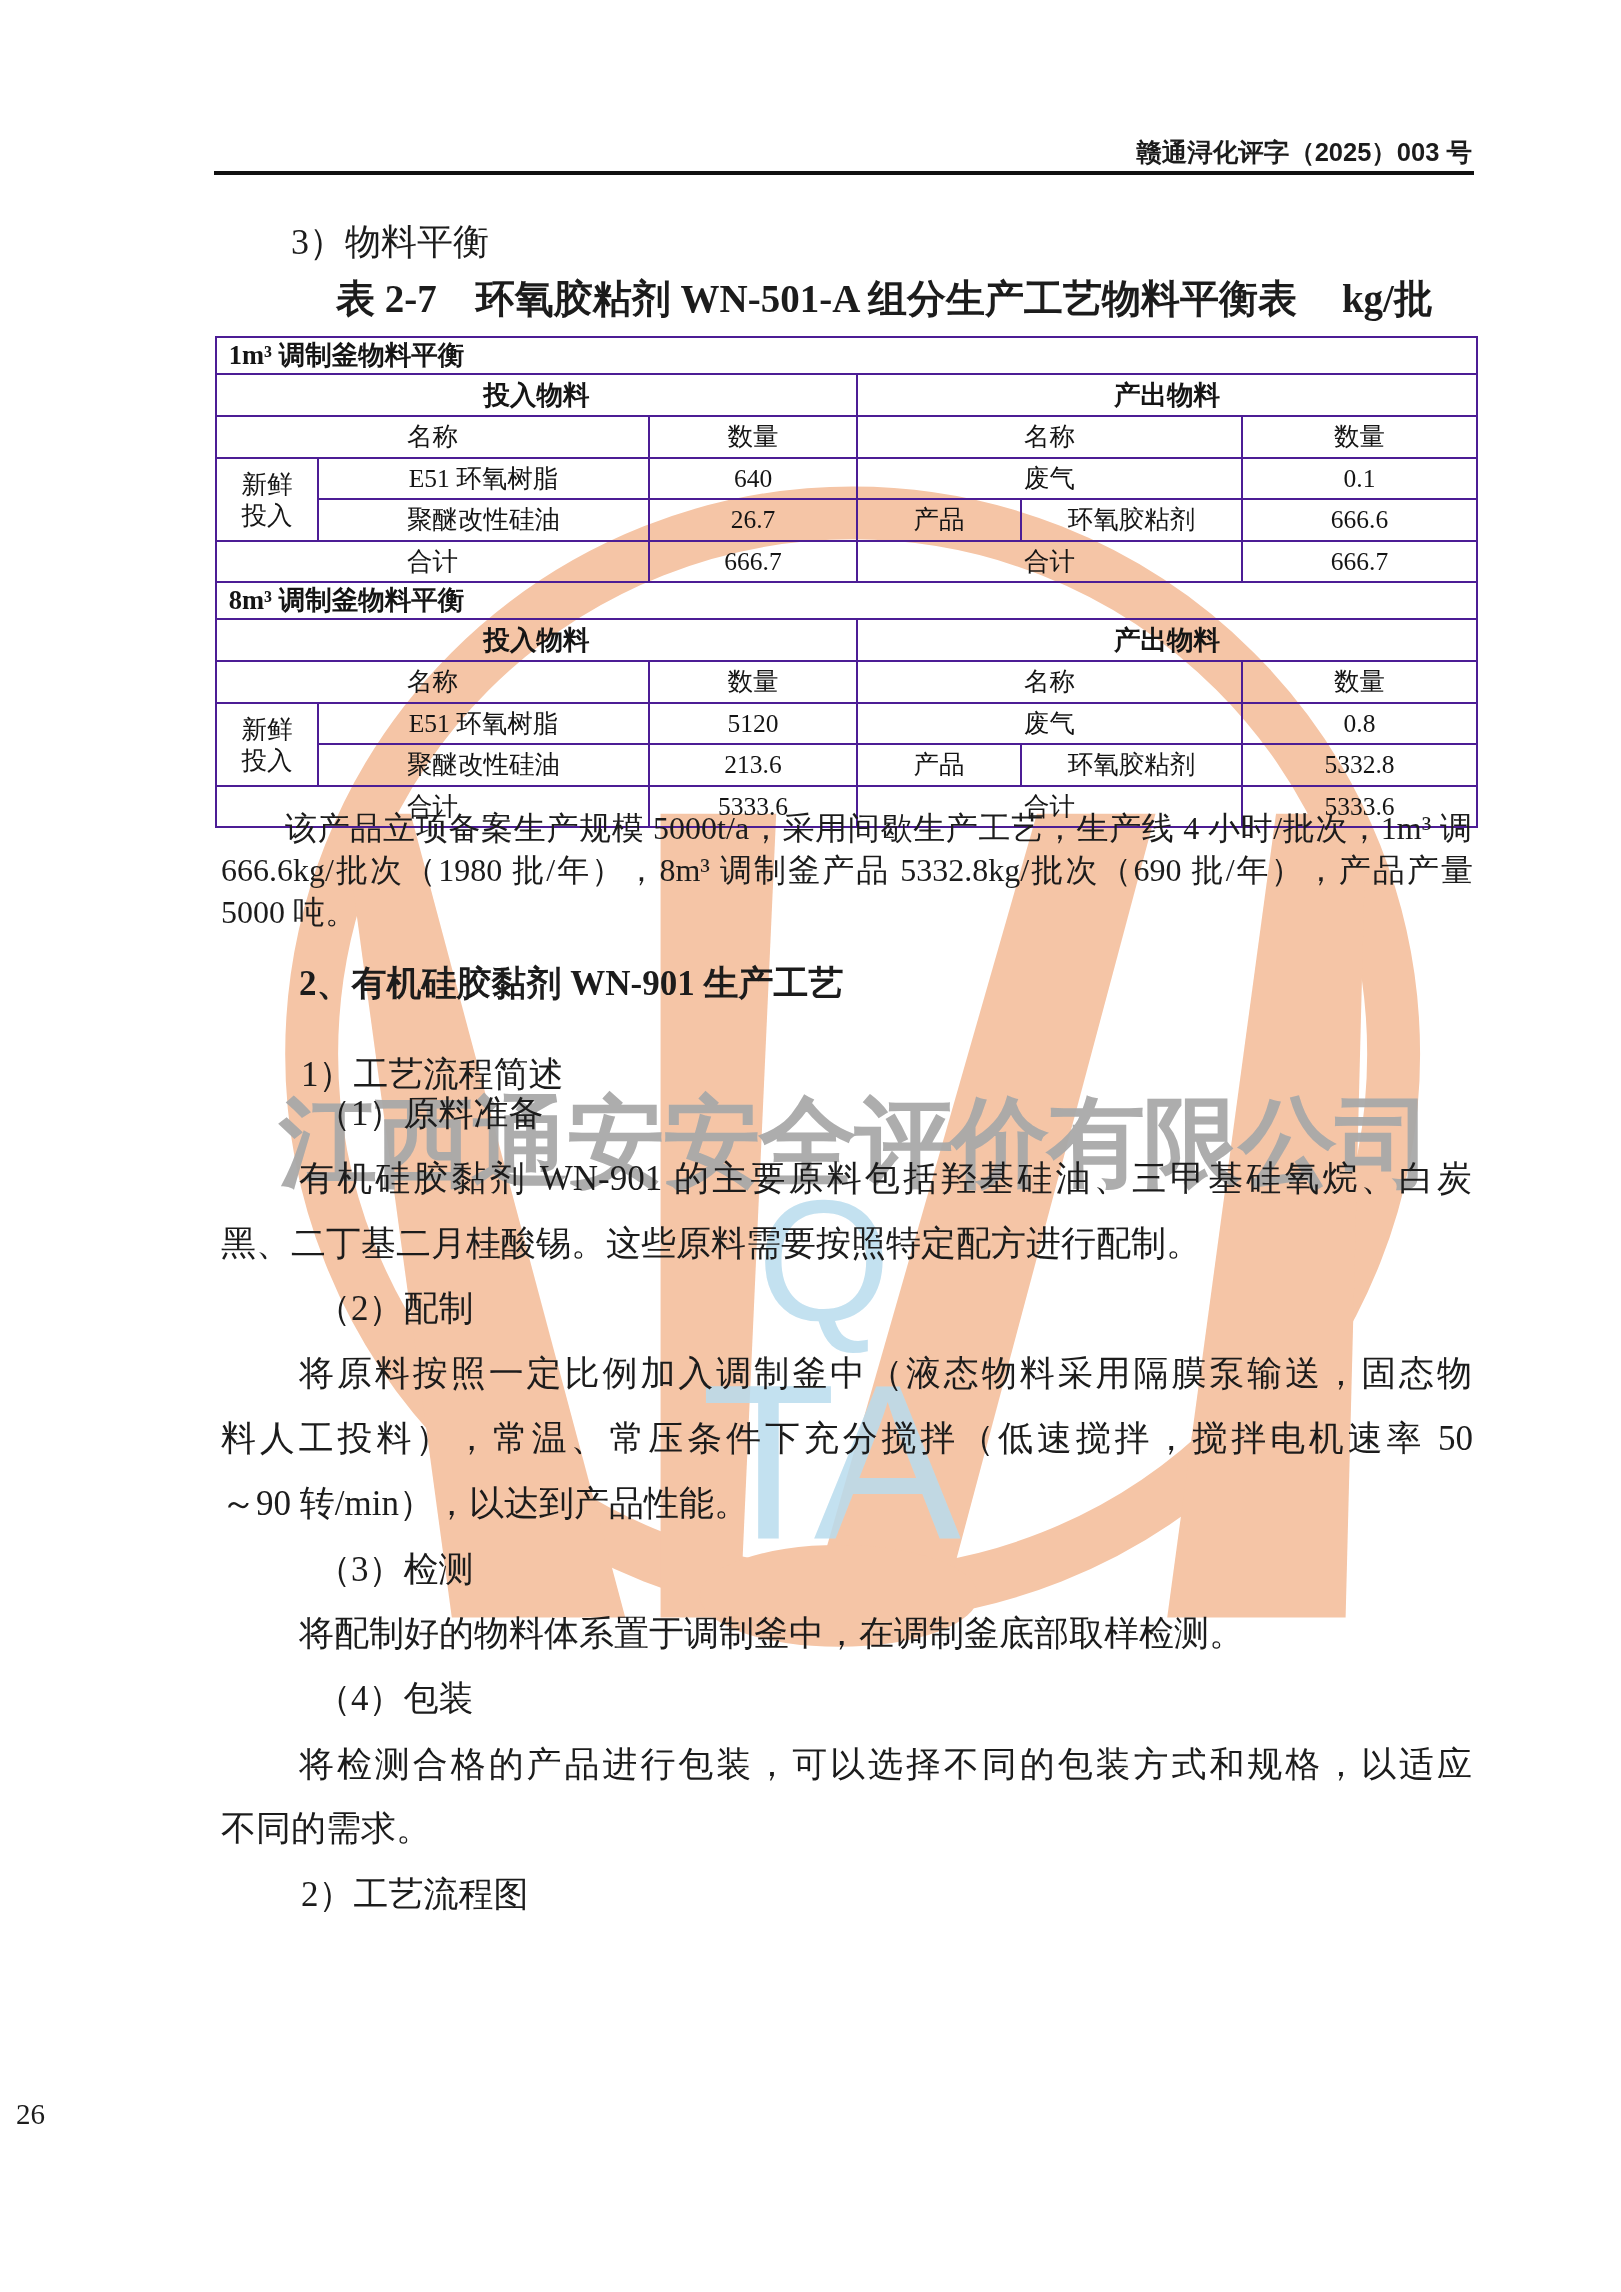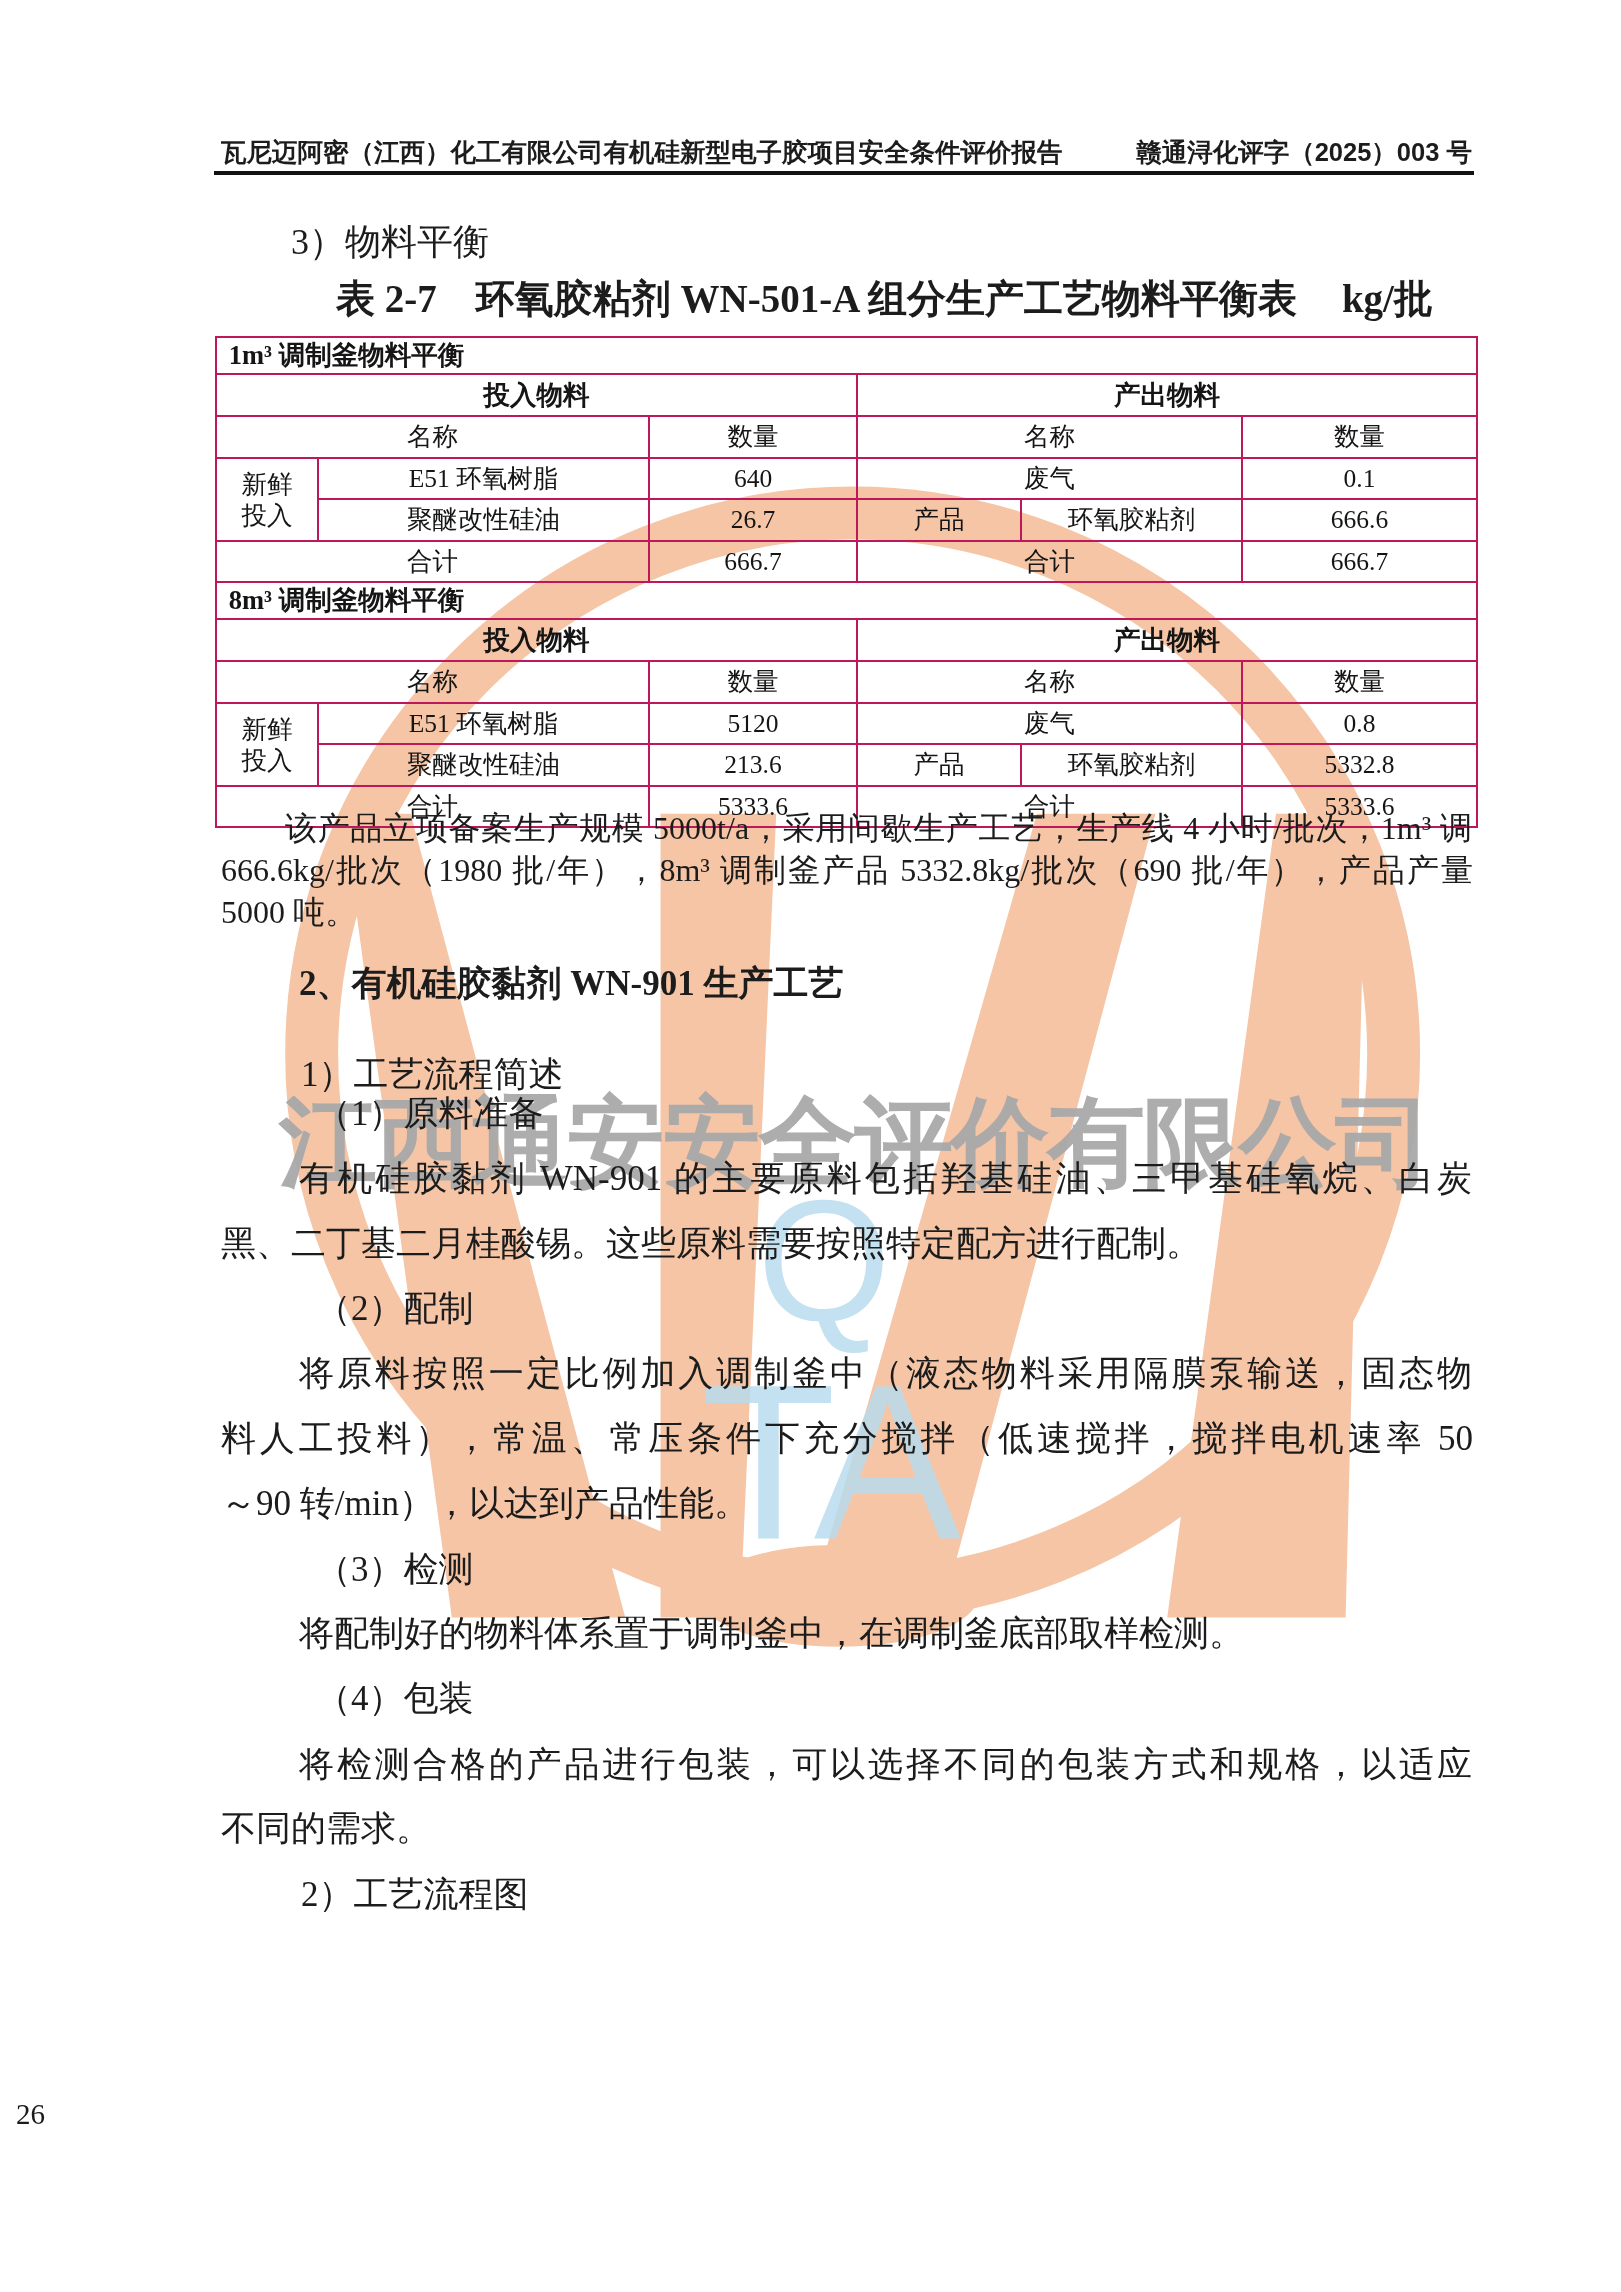--- a/index.html
+++ b/index.html
@@ -14,21 +14,21 @@
   #header-right{right:149px;top:135px;font-size:25.5px;font-weight:bold;
     font-family:"Liberation Sans",sans-serif;}
   #header-rule{left:214px;top:171px;width:1260px;height:3.9px;background:#111;}
   
   #section-label{left:291px;top:218px;font-size:36px;}
   #table-title{left:336px;top:272px;font-size:39px;font-weight:bold;}
   #table-title .unit{margin-left:45px;}
   
   #material-table{position:absolute;left:215px;top:336px;width:1260px;
     border-collapse:collapse;table-layout:fixed;font-size:25.5px;color:#151515;}
-  #material-table td{border:2px solid #be185d;text-align:center;
+  #material-table td{border:2px solid #4c1d95;text-align:center;
     padding:0 5.9px;overflow:hidden;line-height:1.15;}
   #material-table td.sec{text-align:left;font-weight:bold;font-size:26.5px;padding-left:11.8px;}
   #material-table td.hd{font-weight:bold;font-size:26.5px;border-radius:11px;}
   #material-table td.grp{line-height:31px;padding:0 13.7px;}
   
   .note-line{font-size:32px;line-height:39px;height:39px;}
   .body-line{font-size:35px;line-height:41px;height:41px;}
   .bold{font-weight:bold;}
   .jline{white-space:normal;text-align:justify;text-align-last:justify;overflow:hidden;}
   
@@ -56,21 +56,20 @@
     <polygon points="1302,830 1394,830 1373,1650 1191,1650"></polygon>
     <ellipse cx="856" cy="1628" rx="142" ry="52"></ellipse>
   </g>
 </svg>
 <div id="wm-q" class="wm-letter">Q</div>
 <div id="wm-ta" class="wm-letter">TA</div>
 <div id="wm-company" class="abs">江西通安安全评价有限公司</div>
 
 <div id="content">
 
-  <div id="header-left" class="abs">瓦尼迈阿密（江西）化工有限公司有机硅新型电子胶项目安全条件评价报告</div>
   <div id="header-right" class="abs">赣通浔化评字（2025）003 号</div>
   <div id="header-rule" class="abs"></div>
 
   <div id="section-label" class="abs">3）物料平衡</div>
 
   <div id="table-title" class="abs">
     <span>表 2-7　环氧胶粘剂 WN-501-A 组分生产工艺物料平衡表</span><span class="unit">kg/批</span>
   </div>
 
   <table id="material-table">

